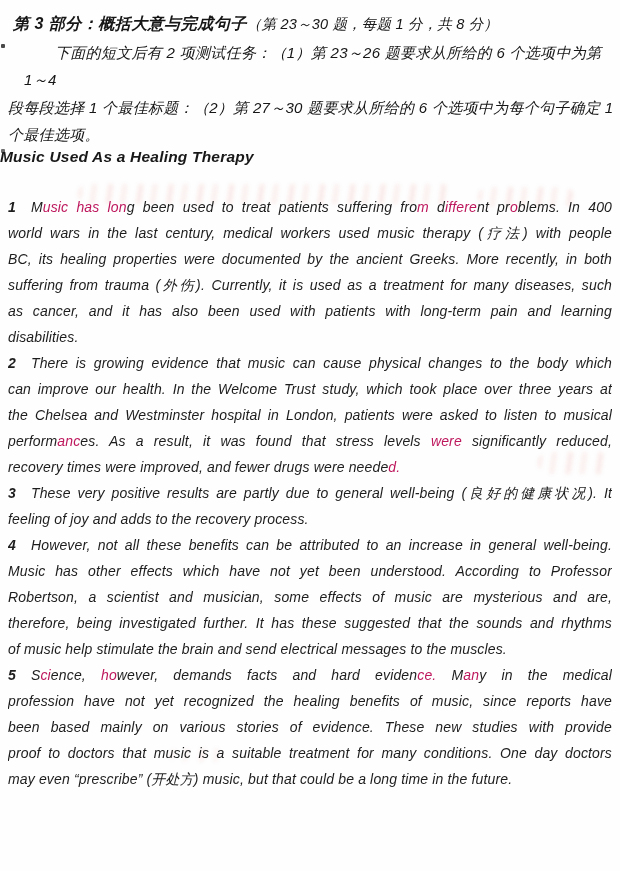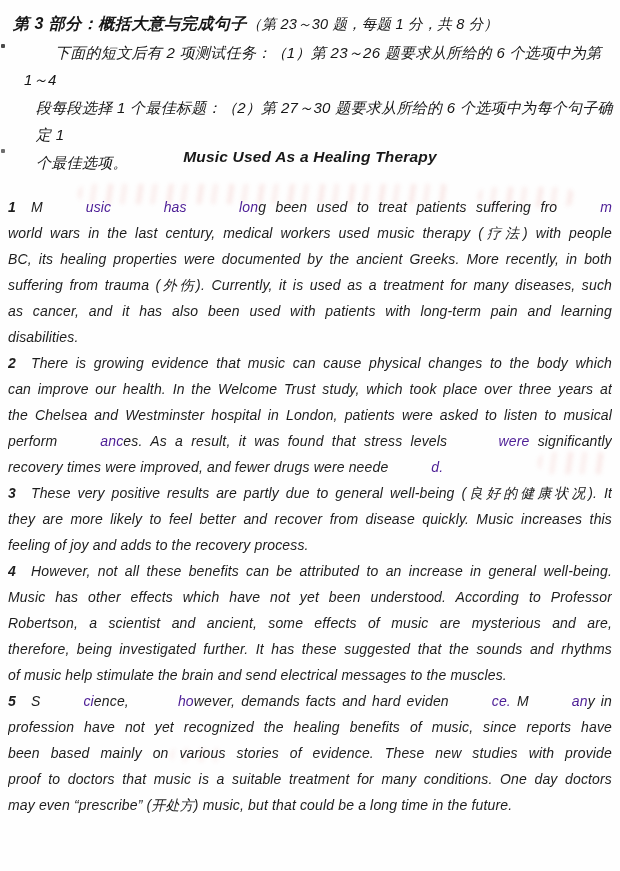--- a/index.html
+++ b/index.html
@@ -14,41 +14,41 @@
     font-style:italic;
   }
   
   .header{
     position:absolute;left:8px;right:6px;top:10px;
     font-size:15px;line-height:27.5px;color:#161616;
   }
   .h-line1{font-weight:bold;font-size:16px;margin-left:5px;letter-spacing:0.5px;}
   .h-line1 .paren{font-weight:normal;font-size:14.5px;letter-spacing:0.2px;}
   .h-line2{text-indent:31px;letter-spacing:0.3px;margin-left:16px;}
-  .h-line3,.h-line4{letter-spacing:0.3px;margin-left:28px;}
+  .h-line3,.h-line4{letter-spacing:0.3px;}
   
   .title{
     position:absolute;top:148px;left:0;width:100%;
-    text-align:center;font-weight:bold;font-size:15.5px;color:#181818;
+    font-weight:bold;font-size:15.5px;color:#181818;
     letter-spacing:0.2px;
   }
   
   .passage{
     position:absolute;top:194px;left:8px;width:604px;
     font-size:14px;line-height:26px;color:#1d1d1d;
   }
   .pline{
     text-align:justify;text-align-last:justify;
     height:26px;overflow:hidden;
     letter-spacing:0.15px;
   }
   .pline.last{text-align:right;text-align-last:left;}
   .pnum{font-weight:bold;}
   .pgap{display:inline-block;width:15px;}
-  .red{color:#4c1d95;padding-left:43px;}
+  .red{color:#be185d;}
   
   .ghost{
     position:absolute;pointer-events:none;border-radius:12px;
     filter:blur(2px);opacity:0.55;
     background:repeating-linear-gradient(98deg,
       rgba(214,84,74,0.22) 0 5px, rgba(214,84,74,0) 5px 14px,
       rgba(214,84,74,0.16) 14px 19px, rgba(214,84,74,0) 19px 30px);
   }
   .ghost1{left:78px;top:184px;width:375px;height:20px;}
   .ghost2{left:478px;top:187px;width:96px;height:20px;}
@@ -86,25 +86,24 @@
       <div class="pline"><span>BC, its healing properties were documented by the ancient Greeks. More recently, in both</span></div>
       <div class="pline"><span>suffering from trauma (外伤). Currently, it is used as a treatment for many diseases, such</span></div>
       <div class="pline"><span>as cancer, and it has also been used with patients with long-term pain and learning</span></div>
       <div class="pline last"><span>disabilities.</span></div>
       <div class="pline"><span class="pnum">2</span><span class="pgap"></span><span>There is growing evidence that music can cause physical changes to the body which</span></div>
       <div class="pline"><span>can improve our health. In the Welcome Trust study, which took place over three years at</span></div>
       <div class="pline"><span>the Chelsea and Westminster hospital in London, patients were asked to listen to musical</span></div>
       <div class="pline"><span>perform</span><span class="red">anc</span><span>es. As a result, it was found that stress levels </span><span class="red">were</span><span> significantly reduced,</span></div>
       <div class="pline last"><span>recovery times were improved, and fewer drugs were neede</span><span class="red">d.</span></div>
       <div class="pline"><span class="pnum">3</span><span class="pgap"></span><span>These very positive results are partly due to general well-being (良好的健康状况). It</span></div>
-      <div class="pline"><span>they are more likely to feel better and recover from disease quickly. Music increases this</span></div>
       <div class="pline last"><span>feeling of joy and adds to the recovery process.</span></div>
       <div class="pline"><span class="pnum">4</span><span class="pgap"></span><span>However, not all these benefits can be attributed to an increase in general well-being.</span></div>
       <div class="pline"><span>Music has other effects which have not yet been understood. According to Professor</span></div>
-      <div class="pline"><span>Robertson, a scientist and ancient, some effects of music are mysterious and are,</span></div>
+      <div class="pline"><span>Robertson, a scientist and musician, some effects of music are mysterious and are,</span></div>
       <div class="pline"><span>therefore, being investigated further. It has these suggested that the sounds and rhythms</span></div>
       <div class="pline last"><span>of music help stimulate the brain and send electrical messages to the muscles.</span></div>
       <div class="pline"><span class="pnum">5</span><span class="pgap"></span><span>S</span><span class="red">ci</span><span>ence, </span><span class="red">ho</span><span>wever, demands facts and hard eviden</span><span class="red">ce.</span><span> M</span><span class="red">an</span><span>y in the medical</span></div>
       <div class="pline"><span>profession have not yet recognized the healing benefits of music, since reports have</span></div>
       <div class="pline"><span>been based mainly on various stories of evidence. These new studies with provide</span></div>
       <div class="pline"><span>proof to doctors that music is a suitable treatment for many conditions. One day doctors</span></div>
       <div class="pline last"><span>may even “prescribe” (开处方) music, but that could be a long time in the future.</span></div>
     </div>
 
 </div>

